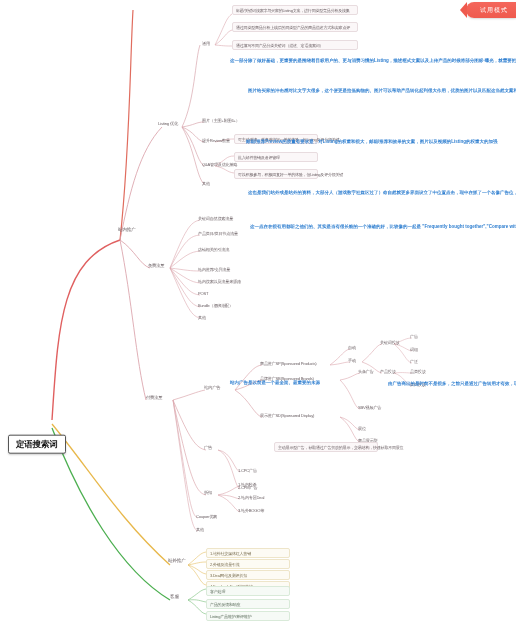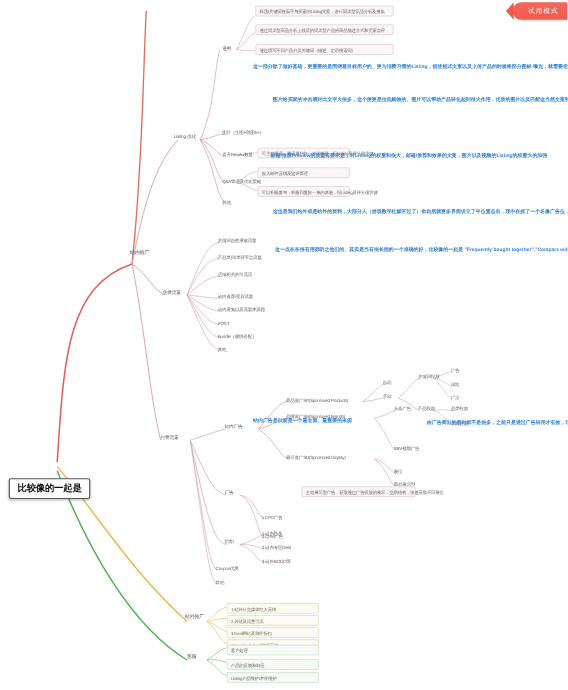--- a/index.html
+++ b/index.html
@@ -169,21 +169,21 @@
       <path d="M188 565 C 198 563, 200 562, 206 562" stroke="#e6c063" stroke-width="0.6"></path>
       <path d="M188 565 C 198 568, 200 573, 206 574" stroke="#e6c063" stroke-width="0.6"></path>
       <path d="M188 565 C 198 572, 200 584, 206 585" stroke="#e6c063" stroke-width="0.6"></path>
 
       <path d="M188 600 C 198 594, 200 590, 206 589" stroke="#79c07a" stroke-width="0.6"></path>
       <path d="M188 600 C 198 599, 200 601, 206 602" stroke="#79c07a" stroke-width="0.6"></path>
       <path d="M188 600 C 198 606, 200 613, 206 614" stroke="#79c07a" stroke-width="0.6"></path>
     </g>
   </svg>
 
-  <div class="node root" style="left:8px;top:444px;transform:translateY(-50%);">比较像的一起是</div>
+  <div class="node root" style="left:8px;top:444px;transform:translateY(-50%);">定语搜索词</div>
 
   <div class="node t3" style="left:118px;top:227px;">站内推广</div>
   <div class="node t3" style="left:168px;top:558px;">站外推广</div>
   <div class="node t3" style="left:170px;top:594px;">客服</div>
 
   <div class="node t2" style="left:158px;top:121px;">Listing 优化</div>
 
   <div class="node t" style="left:202px;top:41px;">通用</div>
   <div class="node t" style="left:202px;top:118px;">图片（主图+附图6+）</div>
   <div class="node t" style="left:202px;top:138px;">提升Review数量</div>

